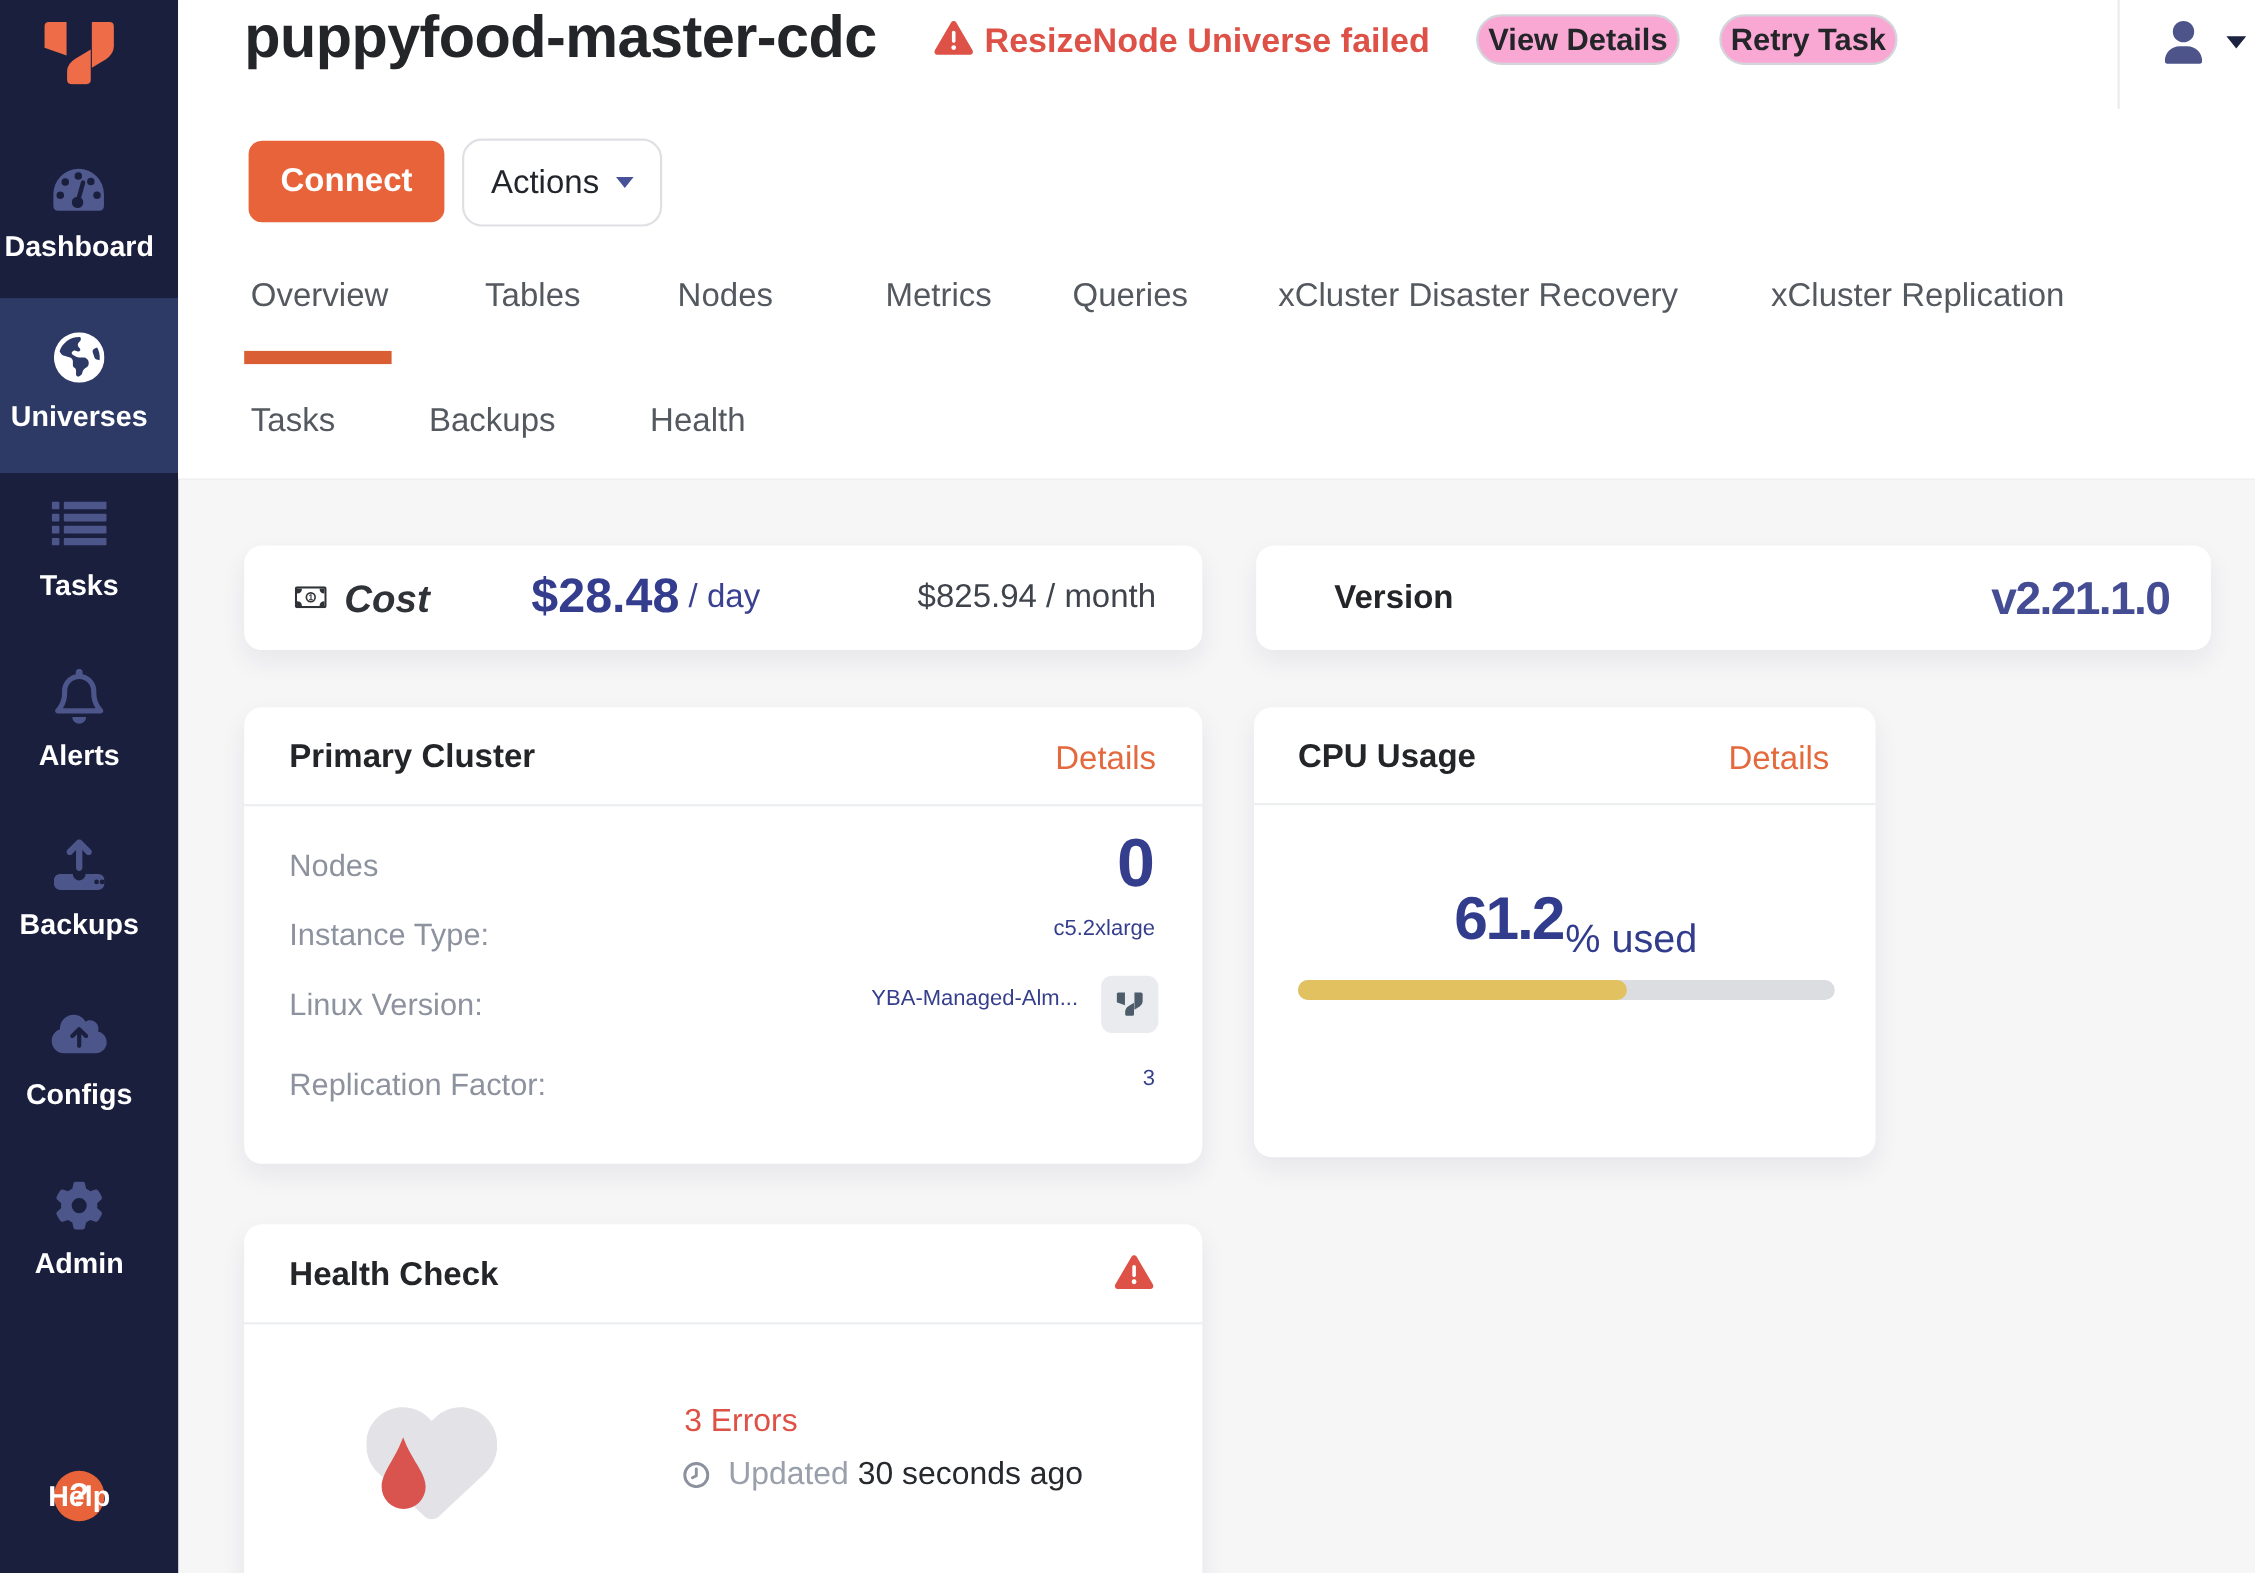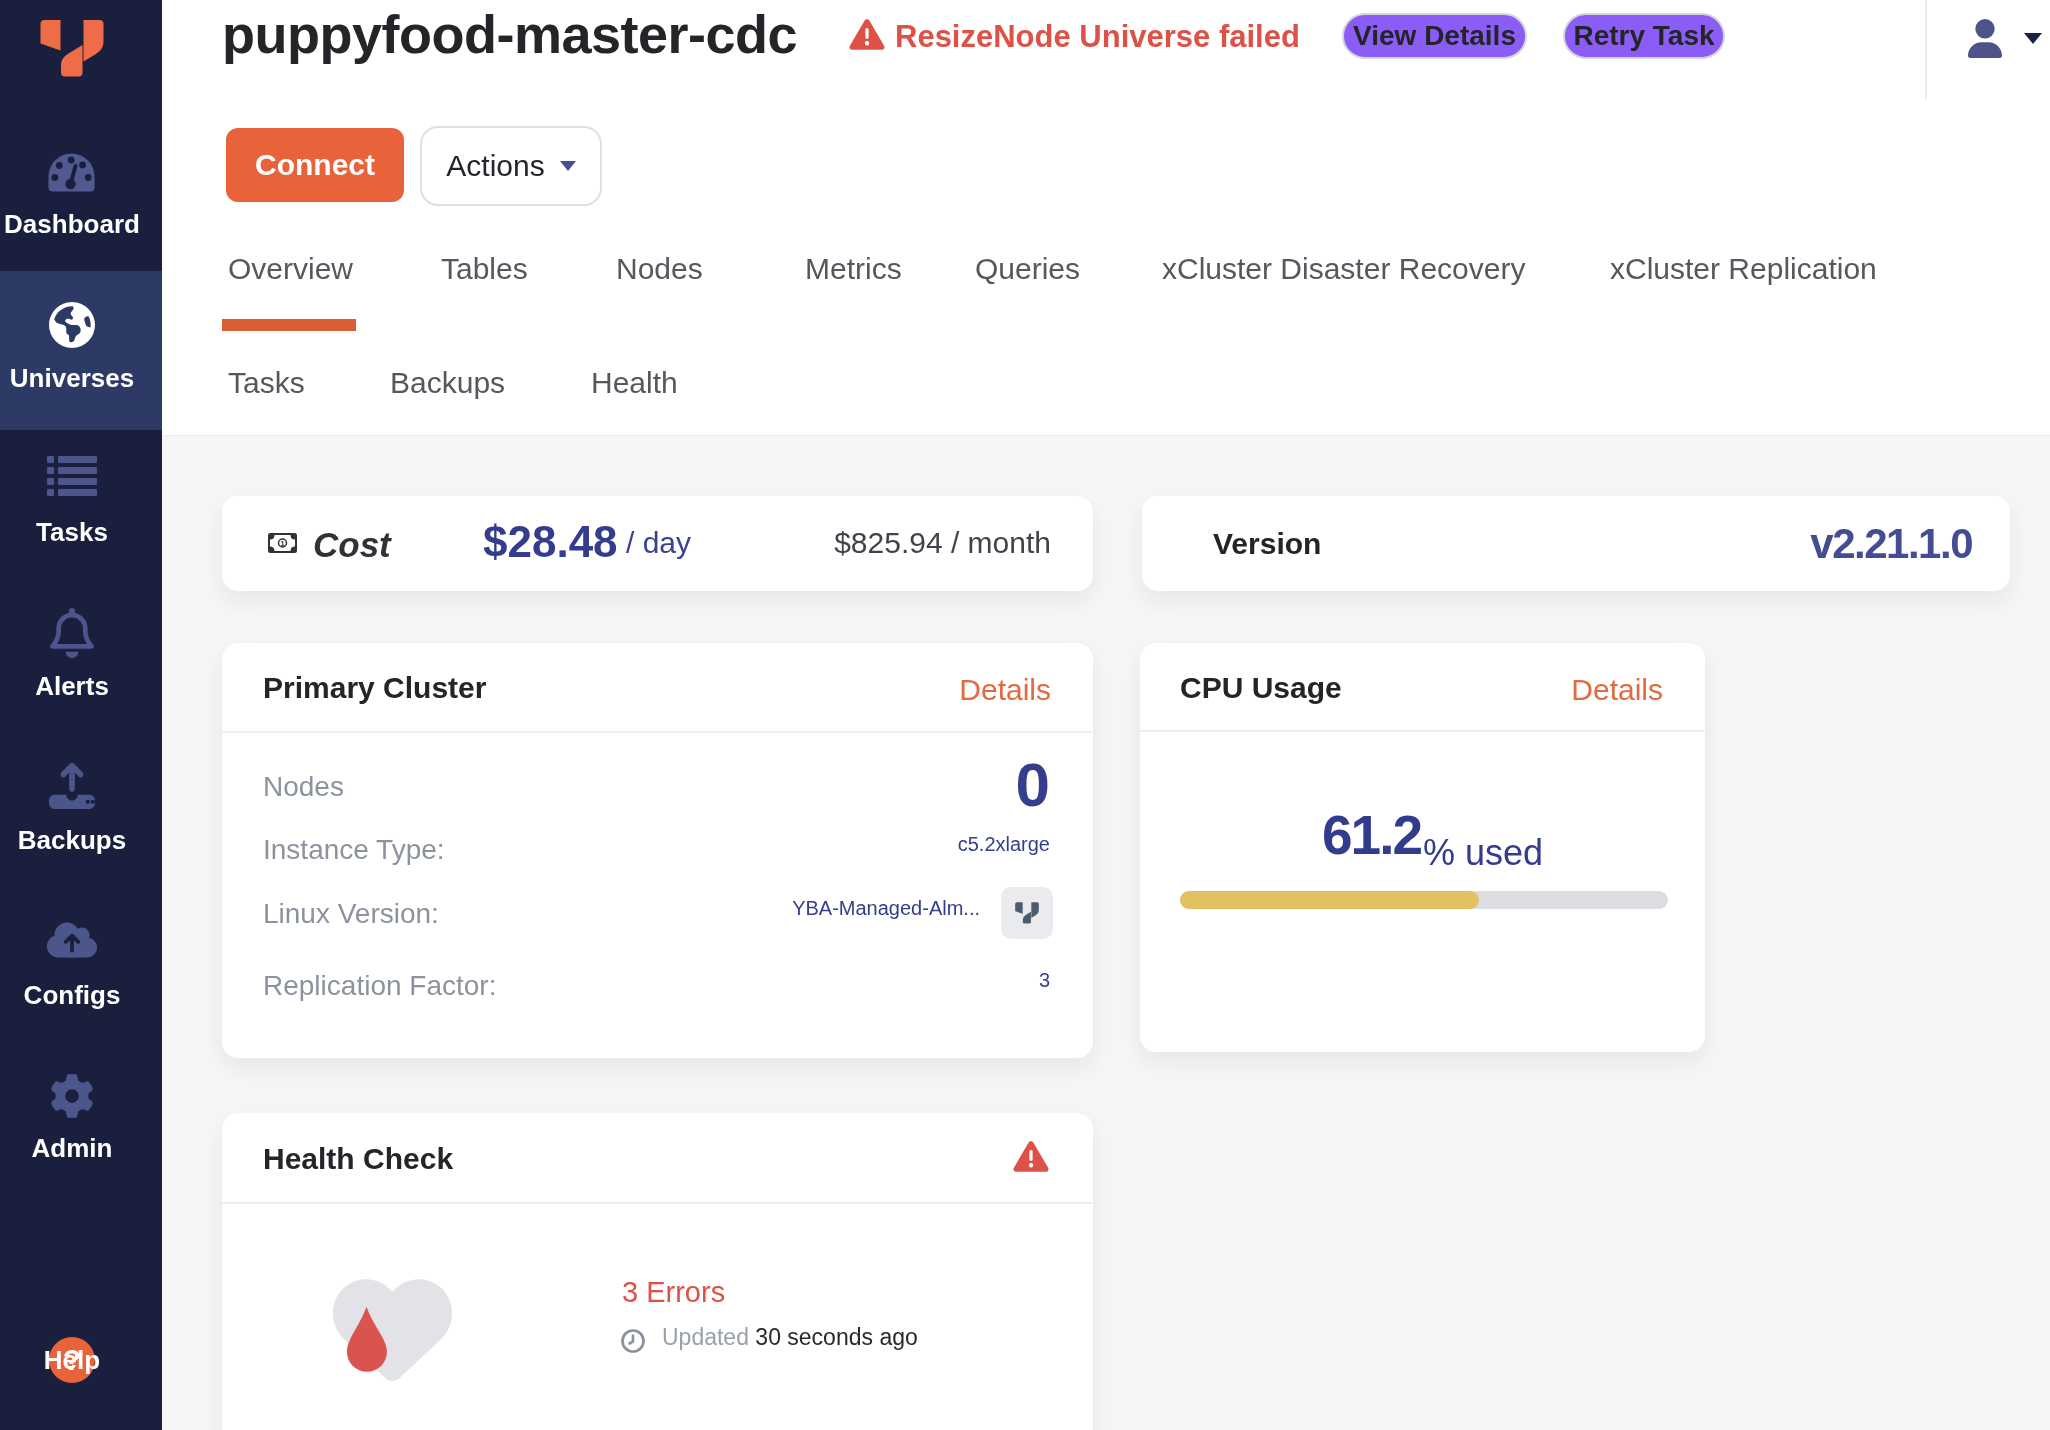--- a/index.html
+++ b/index.html
@@ -10,21 +10,21 @@
 
 #sidebar { position:absolute; left:0; top:0; width:162px; height:1430px; background:#1a1f3e; }
 .navlabel { position:absolute; left:0; width:144px; text-align:center; color:#ffffff; font-size:26px; font-weight:700; }
 .navicon { position:absolute; }
 #active-bg { position:absolute; left:0; top:271px; width:162px; height:159px; background:#2d3a66; }
 
 
 #header { position:absolute; left:162px; top:0; width:1888px; height:435px; background:#ffffff; box-shadow:0 1px 0 #ececee; }
 #title { position:absolute; left:60px; top:3px; font-size:54px; font-weight:700; color:#232529; letter-spacing:-0.5px; }
 #failmsg { position:absolute; left:733px; top:19px; font-size:31px; font-weight:700; color:#dd5147; }
-.hbtn { position:absolute; top:13px; height:46px; border:2px solid #d2d5da; border-radius:24px; background:#8b5cf6; font-size:28px; font-weight:700; color:#232529; display:flex; align-items:center; justify-content:center; }
+.hbtn { position:absolute; top:13px; height:46px; border:2px solid #d2d5da; border-radius:24px; background:#f9a8d4; font-size:28px; font-weight:700; color:#232529; display:flex; align-items:center; justify-content:center; }
 #vdiv { position:absolute; left:1763px; top:0; width:2px; height:99px; background:#ececee; }
 
 #connect { position:absolute; left:64px; top:128px; width:178px; height:74px; background:#e8633a; border-radius:12px; color:#fff; font-size:30px; font-weight:700; display:flex; align-items:center; justify-content:center; }
 #actions { position:absolute; left:258px; top:126px; width:182px; height:80px; background:#fff; border:2px solid #dfe0e4; border-radius:18px; font-size:30px; color:#22252b; display:flex; align-items:center; justify-content:center; gap:15px; }
 .caret-dn { width:0; height:0; border-left:8px solid transparent; border-right:8px solid transparent; border-top:10px solid #46519a; display:inline-block; }
 
 .tab { position:absolute; font-size:30px; color:#54585f; }
 #underline { position:absolute; left:60px; top:319px; width:134px; height:12px; background:#d95e33; }
 
 
@@ -201,14 +201,14 @@
   <div class="cdiv" style="top:89px;"></div>
   <svg class="abs" style="left:111px; top:152px;" width="119" height="128" viewBox="0 0 512 512" id="heart">
     <path fill="#e2e2e7" d="M47.6 300.4L228.3 469.1c7.5 7 17.4 10.9 27.7 10.9s20.2-3.9 27.7-10.9L464.4 300.4c30.4-28.3 47.6-68 47.6-109.5v-5.8c0-69.9-50.5-129.5-119.4-141C347 36.5 300.6 51.4 268 84L256 96 244 84c-32.6-32.6-79-47.5-124.6-39.9C50.5 55.6 0 115.2 0 185.1v5.8c0 41.5 17.2 81.2 47.6 109.5z"></path>
     <path fill="#d9534f" d="M144 160 C176 248 232 298 232 354 A86 86 0 0 1 60 354 C60 298 112 248 144 160 Z"></path>
   </svg>
   <div class="abs" style="left:400px; top:163px; font-size:29px; color:#dd5147;">3 Errors</div>
   <svg class="abs" style="left:399px; top:216px;" width="24" height="24" viewBox="0 0 24 24">
     <circle cx="12" cy="12" r="10.5" fill="none" stroke="#8b919d" stroke-width="2.7"></circle>
     <path d="M12 6.5 V12.5 L8.5 14.5" fill="none" stroke="#8b919d" stroke-width="2.6" stroke-linecap="round"></path>
   </svg>
-  <div class="abs" style="left:440px; top:211px; font-size:23px; color:#9aa0ab;">Updated <span style="color:#26292e;">30 seconds ago</span></div>
+  <div class="abs" style="left:440px; top:211px; font-size:29px; color:#9aa0ab;">Updated <span style="color:#26292e;">30 seconds ago</span></div>
 </div>
 
 </body></html>

